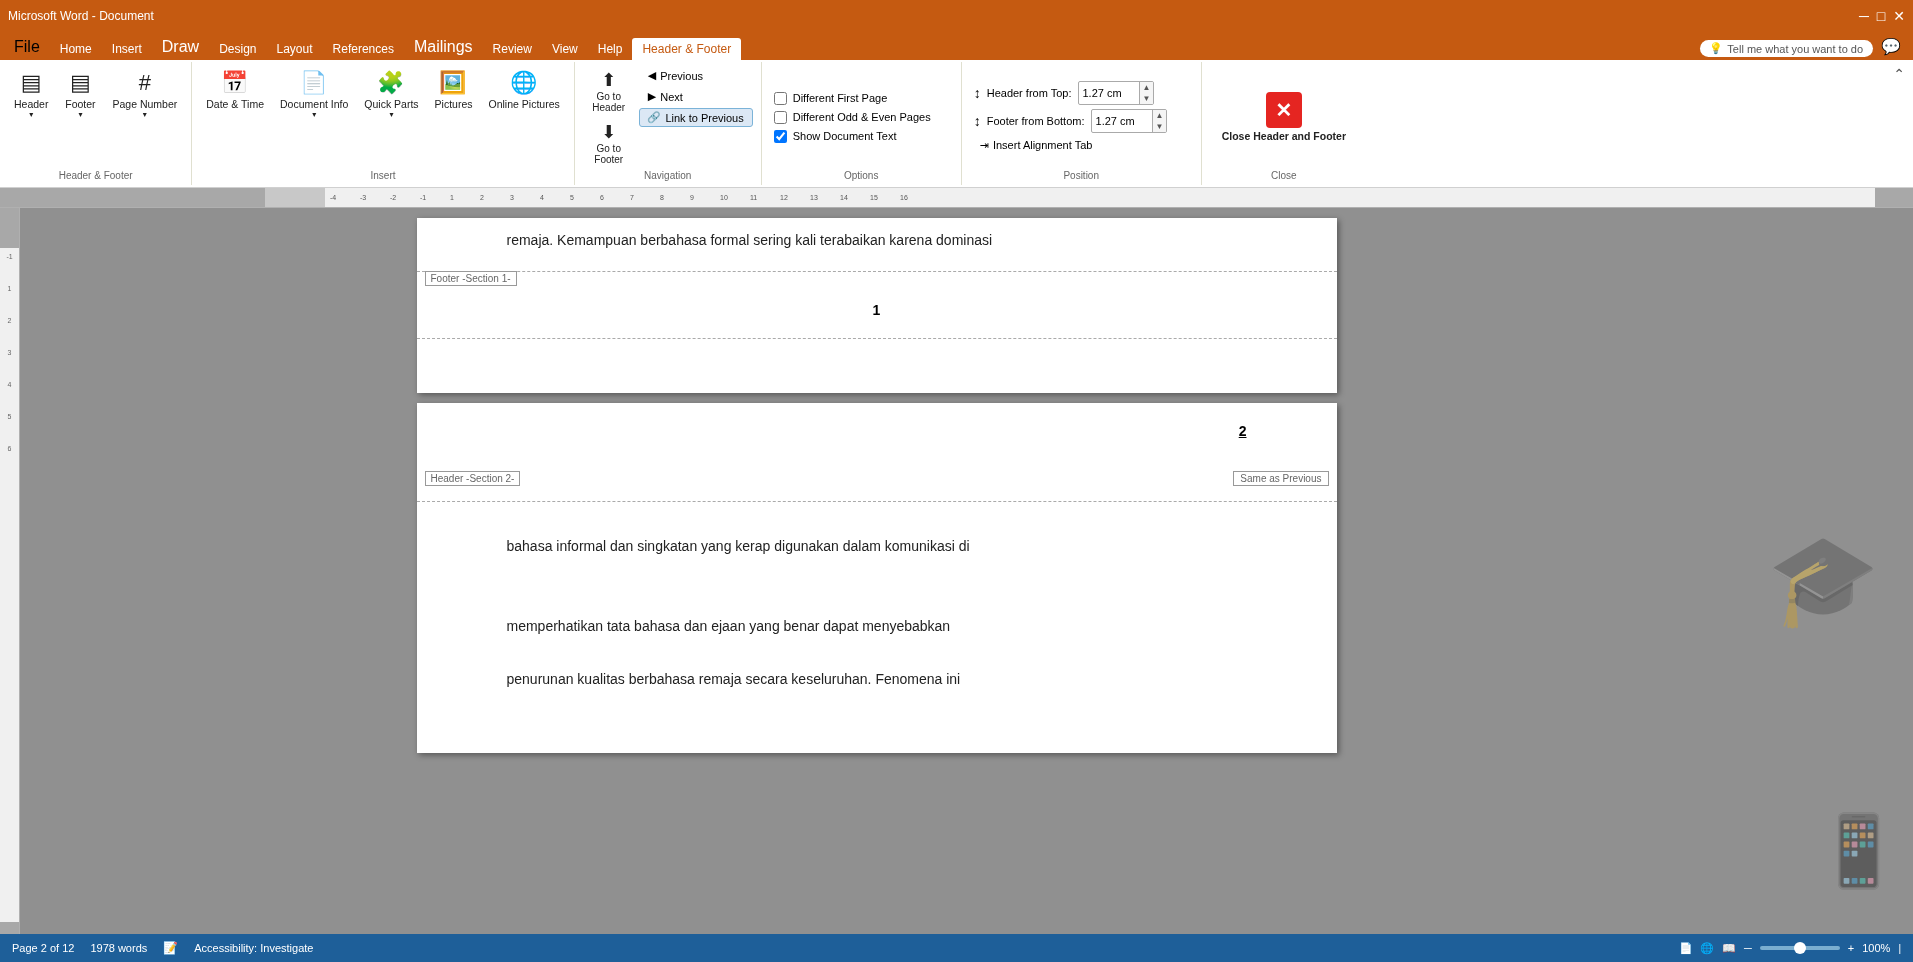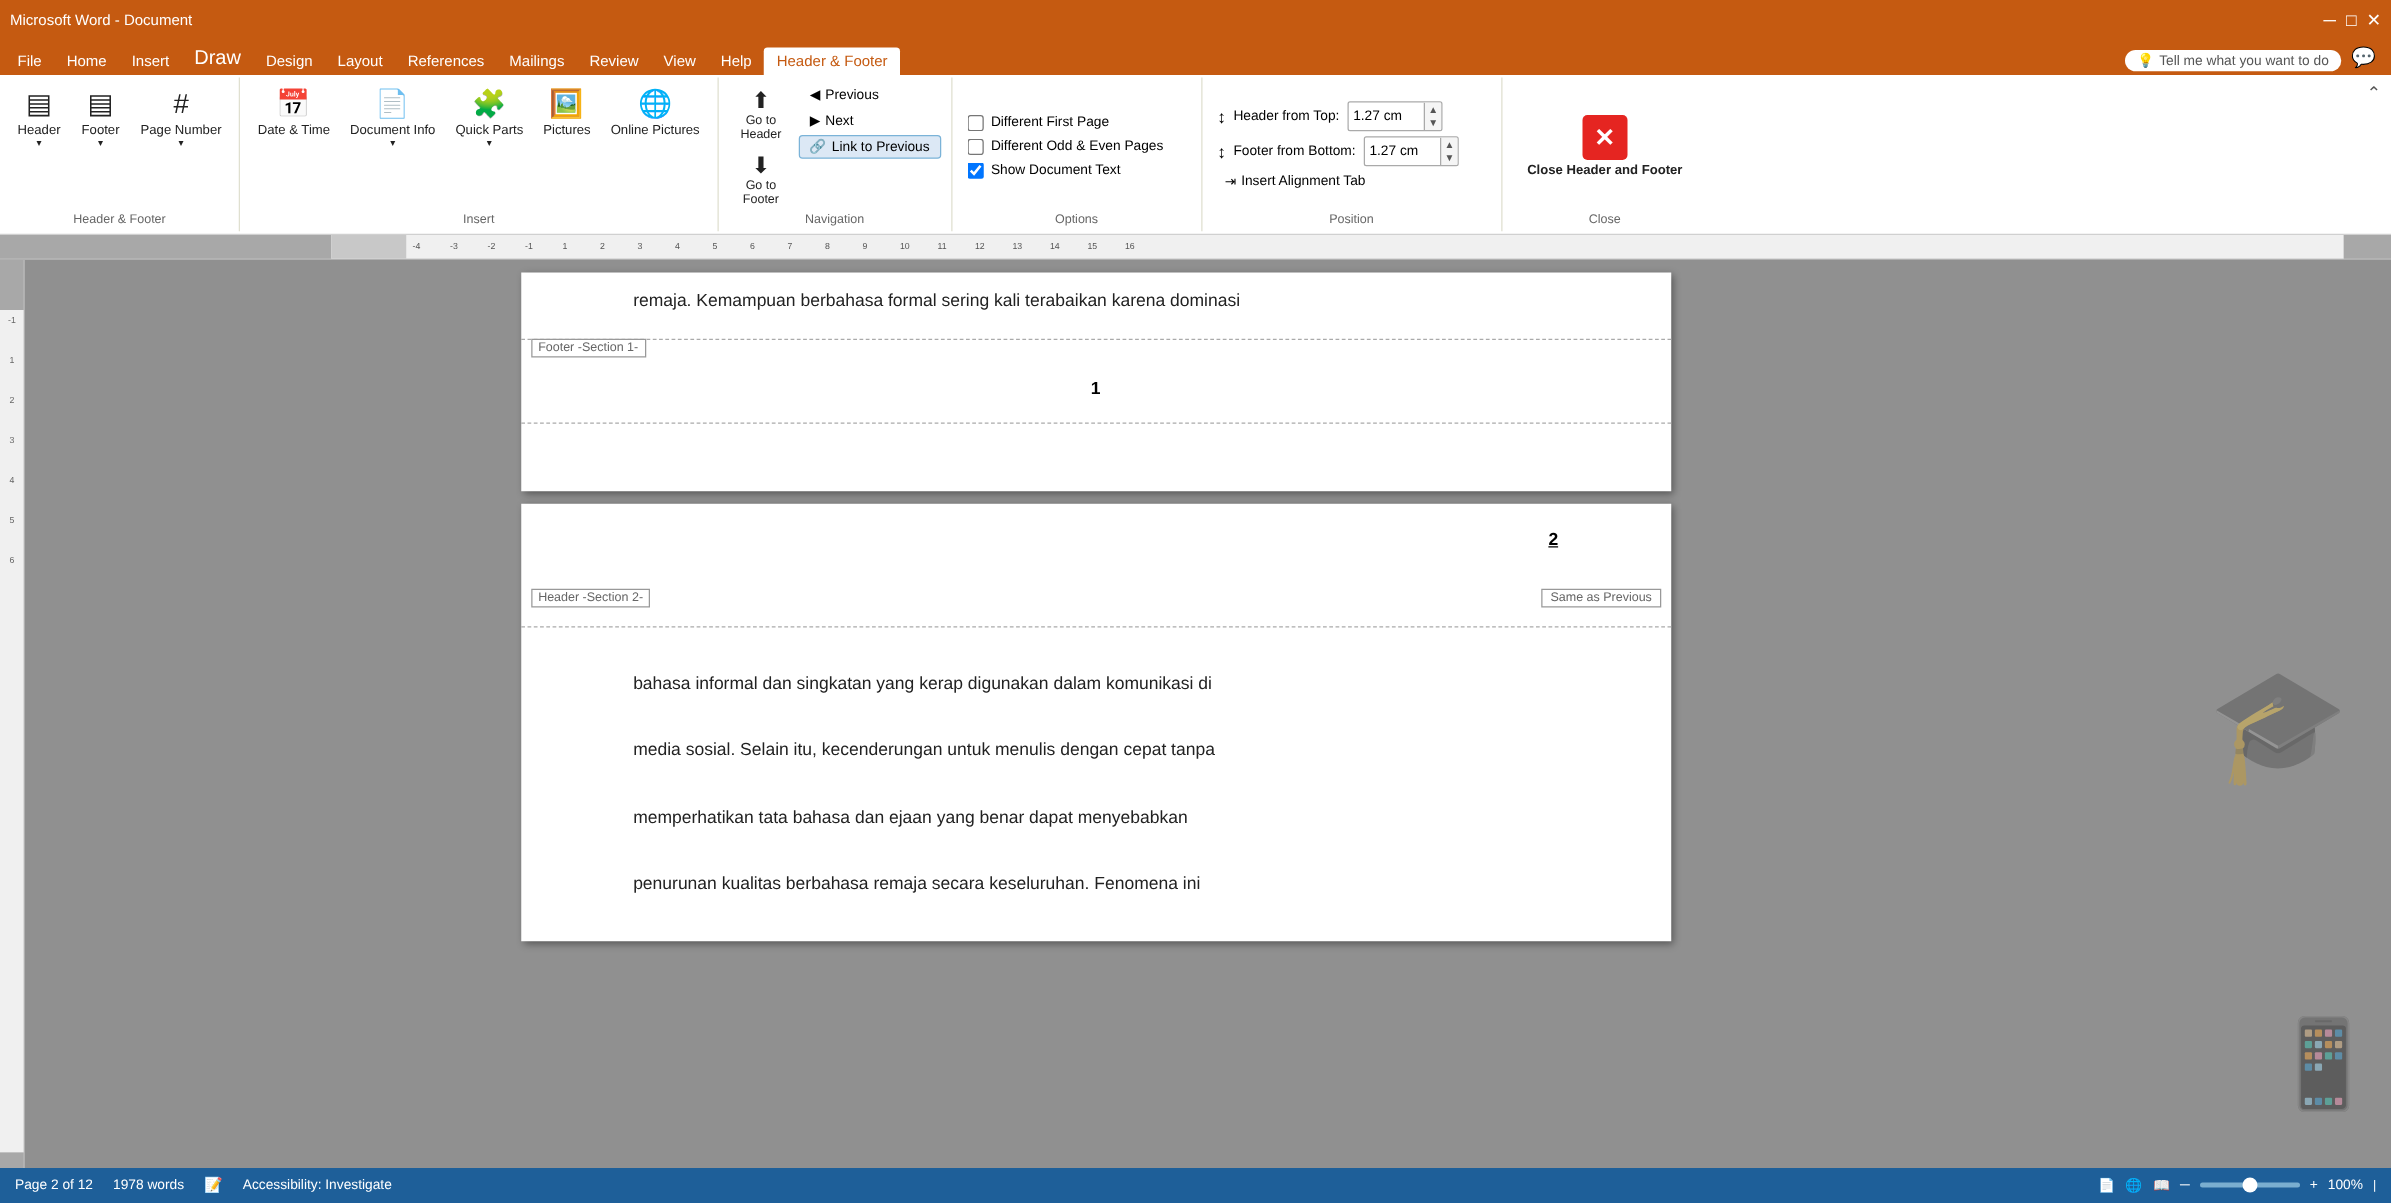--- a/index.html
+++ b/index.html
@@ -11,28 +11,28 @@
 <div style="height:32px; background:#c55a11; display:flex; align-items:center; padding:0 8px; justify-content:space-between;gap:44px;">
   <span style="color:white; font-size:12px;">Microsoft Word - Document</span>
   <div style="display:flex; gap:8px;">
     <span style="color:white; font-size:14px; cursor:pointer;">─</span>
     <span style="color:white; font-size:14px; cursor:pointer;">□</span>
     <span style="color:white; font-size:14px; cursor:pointer;">✕</span>
   </div>
 </div>
 
 <div style="background:#c55a11; display:flex; align-items:flex-end; padding:0 4px; height:28px;">
-  <div style="padding:4px 10px; font-size:12px; color:#ffffff; cursor:pointer;">File</div>
+  <div style="padding:4px 10px; font-size:16px; color:#000000; cursor:pointer;">File</div>
   <div style="padding:4px 10px; font-size:12px; color:white; cursor:pointer;">Home</div>
   <div style="padding:4px 10px; font-size:12px; color:white; cursor:pointer;">Insert</div>
   <div style="padding:4px 10px; font-size:16px; color:white; cursor:pointer;">Draw</div>
   <div style="padding:4px 10px; font-size:12px; color:white; cursor:pointer;">Design</div>
   <div style="padding:4px 10px; font-size:12px; color:white; cursor:pointer;">Layout</div>
   <div style="padding:4px 10px; font-size:12px; color:white; cursor:pointer;">References</div>
-  <div style="padding:4px 10px; font-size:12px; color:white; cursor:pointer;">Mailings</div>
+  <div style="padding:4px 10px; font-size:16px; color:white; cursor:pointer;">Mailings</div>
   <div style="padding:4px 10px; font-size:12px; color:white; cursor:pointer;">Review</div>
   <div style="padding:4px 10px; font-size:12px; color:white; cursor:pointer;">View</div>
   <div style="padding:4px 10px; font-size:12px; color:white; cursor:pointer;">Help</div>
   <div style="padding:4px 10px; font-size:12px; background:white; color:#c55a11; cursor:pointer; border-radius:3px 3px 0 0;">Header &amp; Footer</div>
   <div style="flex:1;"></div>
   <div style="display:flex; align-items:center; gap:4px; background:white; border-radius:10px; padding:2px 10px; margin-bottom:3px; font-size:11px; color:#555;">
     <span>💡</span>
     <span>Tell me what you want to do</span>
   </div>
   <div style="color:white; padding:4px 8px; cursor:pointer; font-size:16px;">💬</div>
@@ -260,21 +260,20 @@
 
       <div style="padding:8px 0; position:relative; min-height:60px;">
         <div style="position:absolute;top:8px;left:8px;font-size:10px;color:#666;border:1px solid #999;padding:1px 5px;background:white;">Header -Section 2-</div>
         <div style="position:absolute;top:8px;right:8px;font-size:10px;color:#666;border:1px solid #999;padding:1px 6px;background:white;">Same as Previous</div>
         <div style="border-bottom:1px dashed #aaa; margin-top:30px; width:100%;"></div>
       </div>
 
       <div style="padding:10px 90px; font-size:14px; color:#222; text-align:justify; line-height:1.9;">
         <p>bahasa informal dan singkatan yang kerap digunakan dalam komunikasi di</p>
         <br>
-        <p>media sosial. Selain itu, kecenderungan untuk menulis dengan cepat tanpa</p>
         <br>
         <p>memperhatikan tata bahasa dan ejaan yang benar dapat menyebabkan</p>
         <br>
         <p>penurunan kualitas berbahasa remaja secara keseluruhan. Fenomena ini</p>
       </div>
     </div>
 
   </div>
 
   <div style="width:180px; background:#909090; display:flex; align-items:center; justify-content:center; flex-direction:column; gap:20px; flex-shrink:0; position:relative;">

